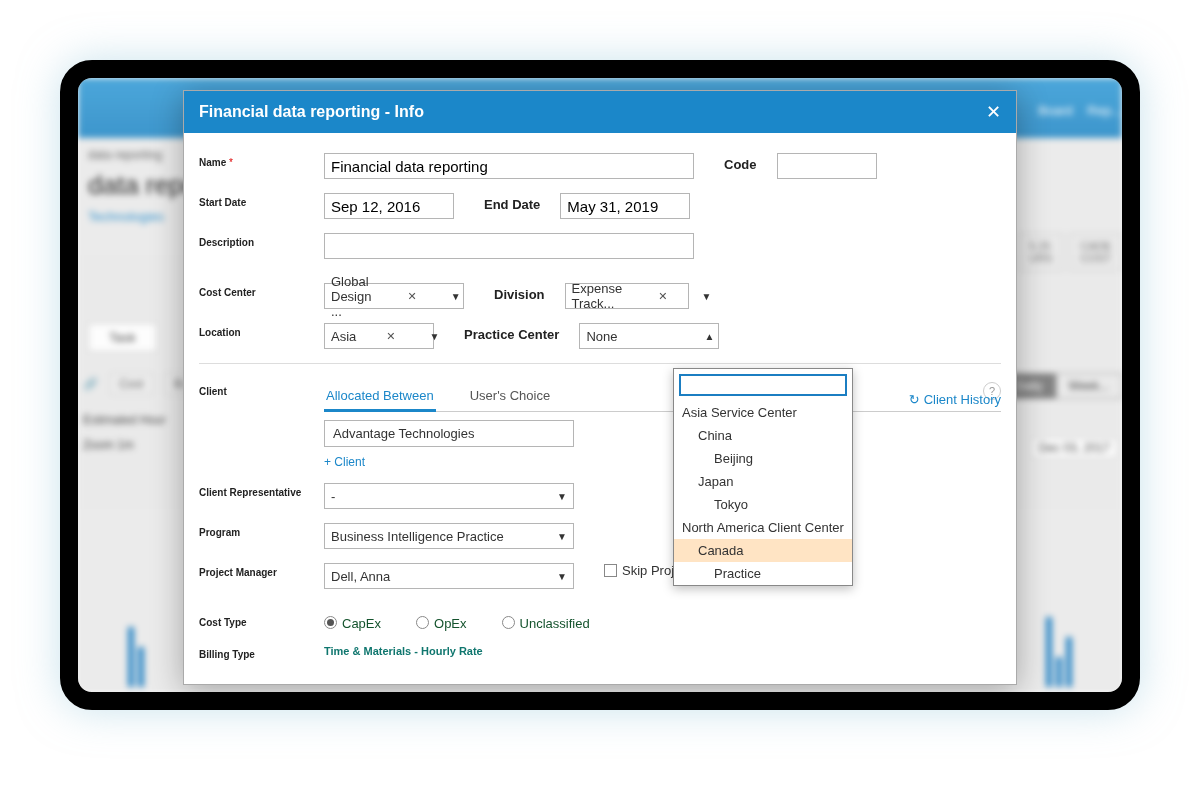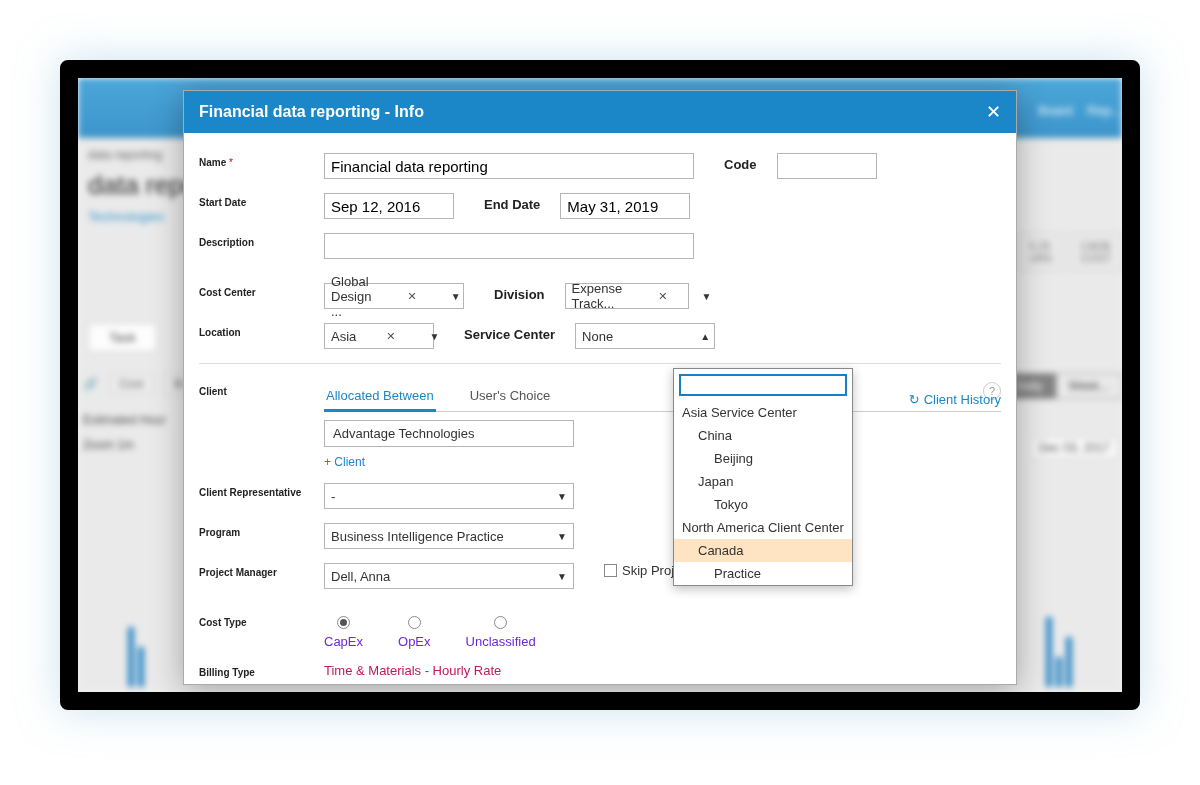--- a/index.html
+++ b/index.html
@@ -10,21 +10,21 @@
   font-size: 13px;
   color: #333;
   position: relative;
   overflow: hidden;
 }
 .tablet-frame {
   position: absolute;
   left: 60px; top: 60px;
   width: 1080px; height: 650px;
   border: 18px solid #000;
-  border-radius: 8px;
+  border-radius: 32px;
   box-shadow: 0 0 40px rgba(150,200,220,0.5);
   background: #f0f0f0;
   overflow: hidden;
 }
 .bg-app {
   position: absolute; inset: 0;
   filter: blur(3px);
   opacity: 0.9;
 }
 .bg-header {
@@ -129,28 +129,28 @@
 .add-client { color:#1b87c9; margin-top:8px; display:inline-block; cursor:pointer; font-size:12px; }
 .client-history { position:absolute; right:0; top:10px; color:#1b87c9; font-size:13px; display:flex; align-items:center; gap:4px; }
 .client-section { position:relative; }
 .select-wide {
   border:1px solid #b5b5b5; height:26px; width:250px;
   display:flex; align-items:center; justify-content:space-between;
   padding: 0 6px; font-size:13px; background:#fff;
 }
 .select-wide .caret { font-size:10px; }
 .radio-row { display:flex; gap:35px; align-items:center; padding-top:3px; }
-.radio-item { display:flex; align-items:center; gap:5px; font-size:13px; color:#6d28d9;flex-direction:column; }
+.radio-item { display:flex; gap:5px; font-size:13px; color:#14532d; }
 .radio-item .r {
   width:13px; height:13px; border:1px solid #888; border-radius:50%;
   display:inline-flex; align-items:center; justify-content:center;
 }
 .radio-item.checked .r::after { content:''; width:7px; height:7px; background:#555; border-radius:50%; }
 .checkbox { width:13px; height:13px; border:1px solid #888; display:inline-block; margin-right:5px; }
-.muted { color:#be185d; font-size:13px; }
+.muted { color:#0f766e; font-size:11px;font-weight:bold; }
 
 .dropdown {
   position:absolute;
   left: 595px; top: 290px;
   width: 180px;
   background:#fff;
   border:1px solid #888;
   box-shadow: 0 3px 10px rgba(0,0,0,0.25);
   z-index:200;
 }
@@ -260,21 +260,21 @@
         </div>
       </div>
 
       <div class="form-row">
         <div class="label">Location</div>
         <div class="combo" style="width:110px">
           <span>Asia</span>
           <span class="x" style="margin-left:auto">✕</span>
           <span class="caret">▼</span>
         </div>
-        <div class="label-inline">Service Center</div>
+        <div class="label-inline">Practice Center</div>
         <div class="combo" style="width:140px">
           <span>None</span>
           <span class="caret" style="margin-left:auto">▲</span>
         </div>
       </div>
 
       <hr class="hr">
 
       <div class="form-row client-section">
         <div class="label">Client</div>

